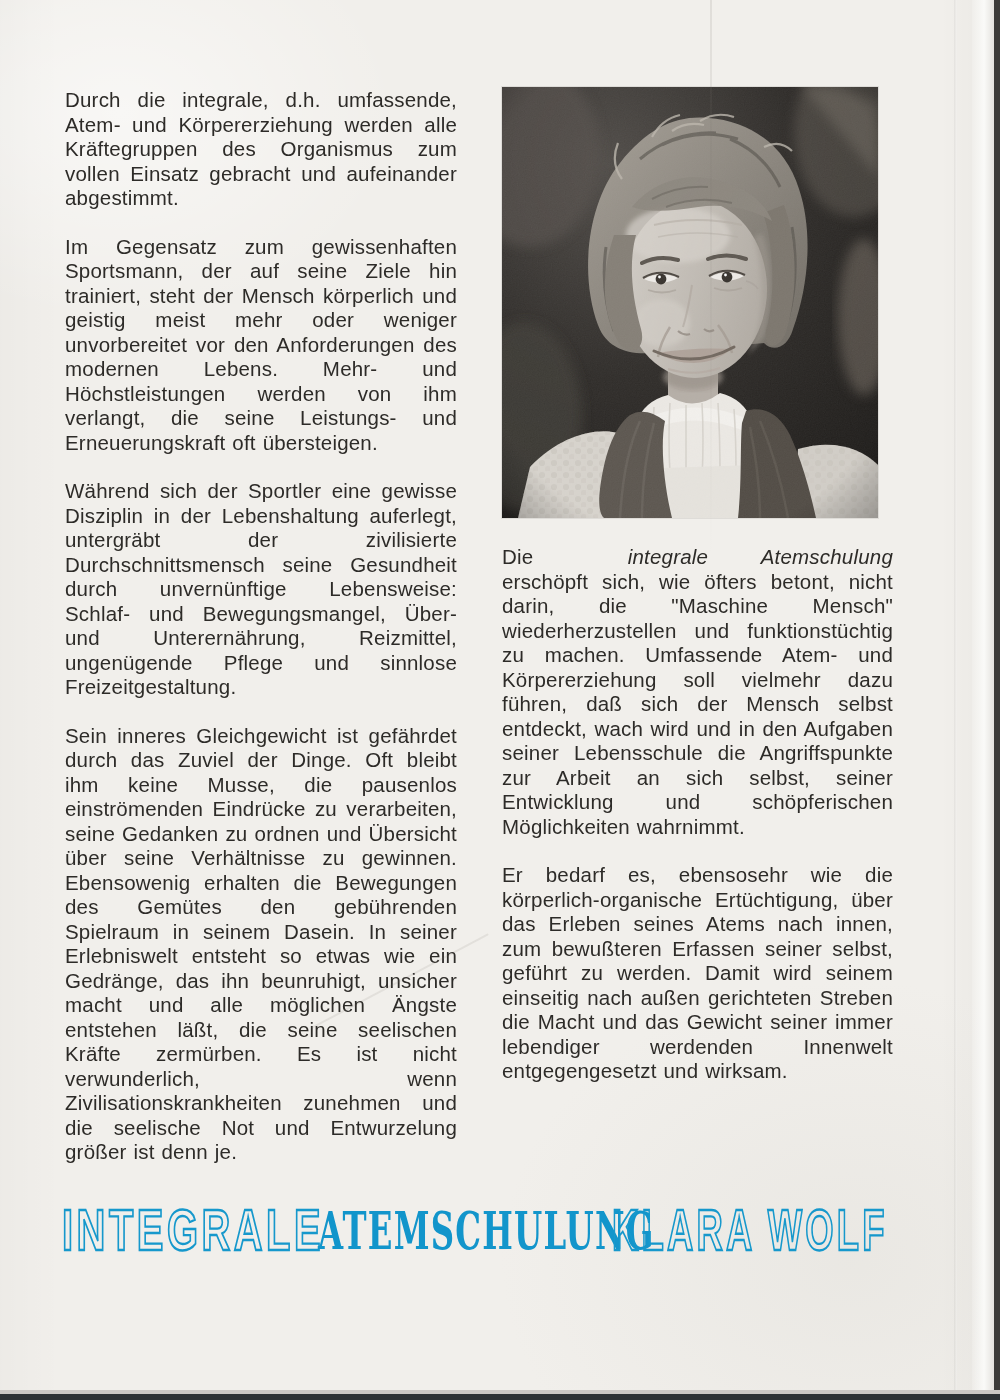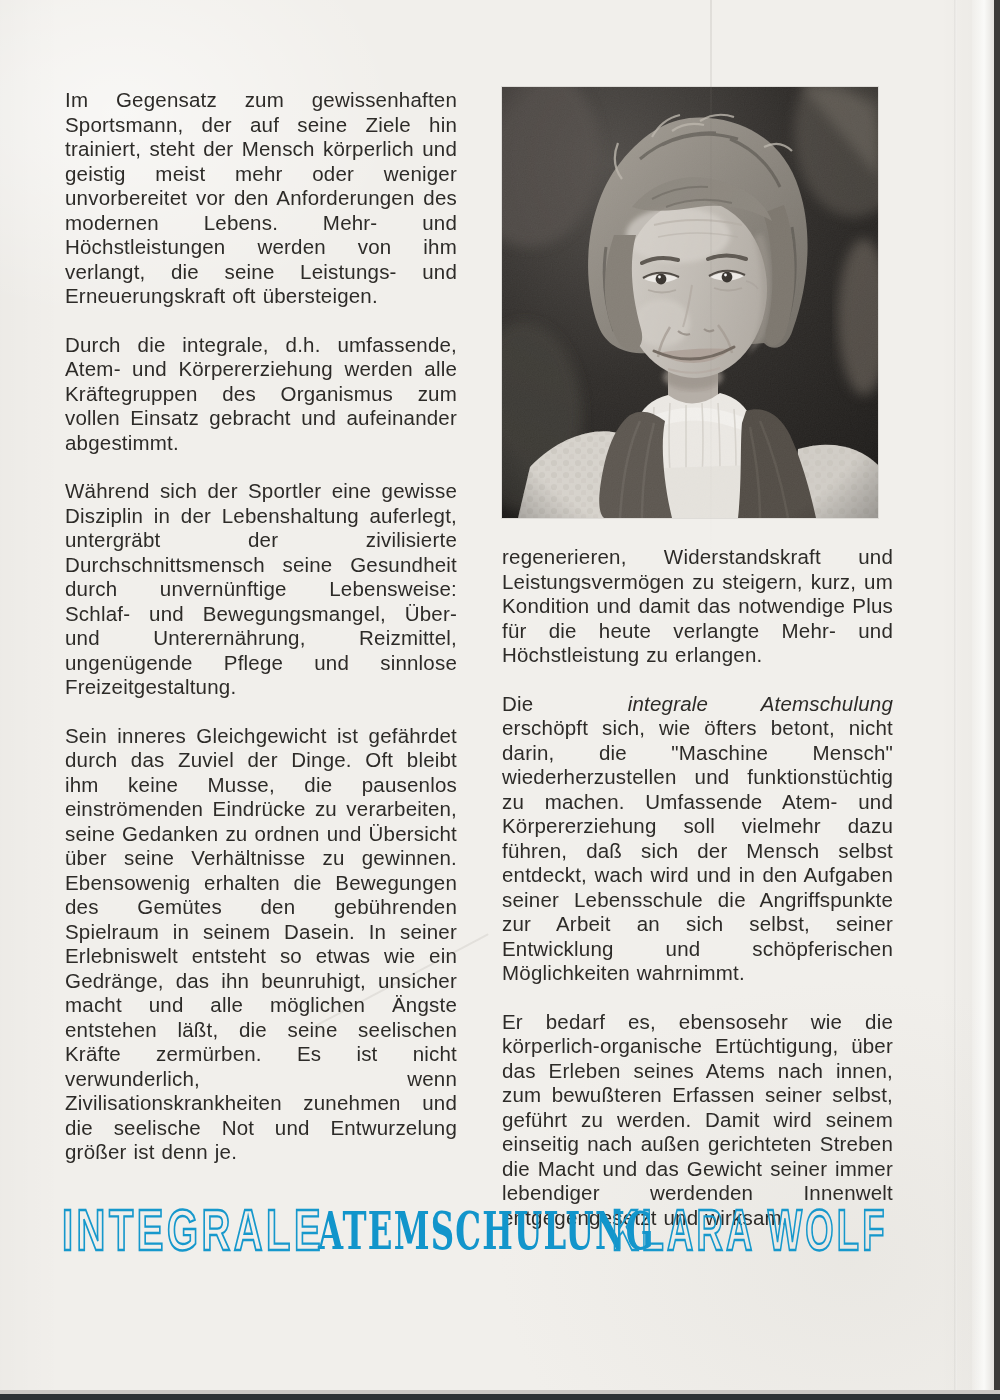--- a/index.html
+++ b/index.html
@@ -65,22 +65,22 @@
   .word-integrale    { left:62px;  transform:scaleX(.70); transform-origin:left center; }
   .word-atemschulung { left:318px; transform:scaleX(.61); transform-origin:left center; }
   .word-klarawolf    { left:612px; transform:scaleX(.64); transform-origin:left center; }
 </style>
 </head>
 <body>
 
 <div class="page">
 
   <div class="col left-col">
+    <p>Durch die integrale, d.h. umfassende, Atem- und Körpererziehung werden alle Kräftegruppen des Organismus zum vollen Einsatz gebracht und aufeinander abgestimmt.</p>
     <p>Im Gegensatz zum gewissenhaften Sportsmann, der auf seine Ziele hin trainiert, steht der Mensch körperlich und geistig meist mehr oder weniger unvorbereitet vor den Anforderungen des modernen Lebens. Mehr- und Höchstleistungen werden von ihm verlangt, die seine Leistungs- und Erneuerungskraft oft übersteigen.</p>
-    <p>Durch die integrale, d.h. umfassende, Atem- und Körpererziehung werden alle Kräftegruppen des Organismus zum vollen Einsatz gebracht und aufeinander abgestimmt.</p>
     <p>Während sich der Sportler eine gewisse Disziplin in der Lebenshaltung auferlegt, untergräbt der zivilisierte Durchschnittsmensch seine Gesundheit durch unvernünftige Lebensweise: Schlaf- und Bewegungsmangel, Über- und Unterernährung, Reizmittel, ungenügende Pflege und sinnlose Freizeitgestaltung.</p>
     <p>Sein inneres Gleichgewicht ist gefährdet durch das Zuviel der Dinge. Oft bleibt ihm keine Musse, die pausenlos einströmenden Eindrücke zu verarbeiten, seine Gedanken zu ordnen und Übersicht über seine Verhältnisse zu gewinnen. Ebensowenig erhalten die Bewegungen des Gemütes den gebührenden Spielraum in seinem Dasein. In seiner Erlebniswelt entsteht so etwas wie ein Gedränge, das ihn beunruhigt, unsicher macht und alle möglichen Ängste entstehen läßt, die seine seelischen Kräfte zermürben. Es ist nicht verwunderlich, wenn Zivilisationskrankheiten zunehmen und die seelische Not und Entwurzelung größer ist denn je.</p>
   </div>
 
   <div class="photo">
     <svg width="376" height="431" viewBox="0 0 376 431" xmlns="http://www.w3.org/2000/svg">
       <defs>
         <radialGradient id="bgG" cx="28%" cy="18%" r="110%">
           <stop offset="0%" stop-color="#4d4945"></stop>
           <stop offset="45%" stop-color="#2b2825"></stop>
@@ -217,21 +217,20 @@
       <path d="M166,282 Q192,290 218,281" stroke="#b3a89f" stroke-width="2" fill="none" opacity="0.7"></path>
 
       <path d="M172,300 Q192,308 214,299" stroke="#aba29a" stroke-width="2" fill="none" opacity="0.5"></path>
 
       <rect width="376" height="431" filter="url(#grain)" opacity="0.35"></rect>
       <rect width="376" height="431" fill="url(#vign)"></rect>
     </svg>
   </div>
 
   <div class="col right-col">
-    <p>regenerieren, Widerstandskraft und Leistungsvermögen zu steigern, kurz, um Kondition und damit das notwendige Plus für die heute verlangte Mehr- und Höchstleistung zu erlangen.</p>
     <p><span>Die </span><span class="ital">integrale Atemschulung</span><span> erschöpft sich, wie öfters betont, nicht darin, die "Maschine Mensch" wiederherzustellen und funktionstüchtig zu machen. Umfassende Atem- und Körpererziehung soll vielmehr dazu führen, daß sich der Mensch selbst entdeckt, wach wird und in den Aufgaben seiner Lebensschule die Angriffspunkte zur Arbeit an sich selbst, seiner Entwicklung und schöpferischen Möglichkeiten wahrnimmt.</span></p>
     <p>Er bedarf es, ebensosehr wie die körperlich-organische Ertüchtigung, über das Erleben seines Atems nach innen, zum bewußteren Erfassen seiner selbst, geführt zu werden. Damit wird seinem einseitig nach außen gerichteten Streben die Macht und das Gewicht seiner immer lebendiger werdenden Innenwelt entgegengesetzt und wirksam.</p>
   </div>
 
   <div class="footer-title">
     <span class="word w-outline word-integrale">INTEGRALE</span>
     <span class="word w-solid word-atemschulung">ATEMSCHULUNG</span>
     <span class="word w-outline word-klarawolf">KLARA WOLF</span>
   </div>
 

